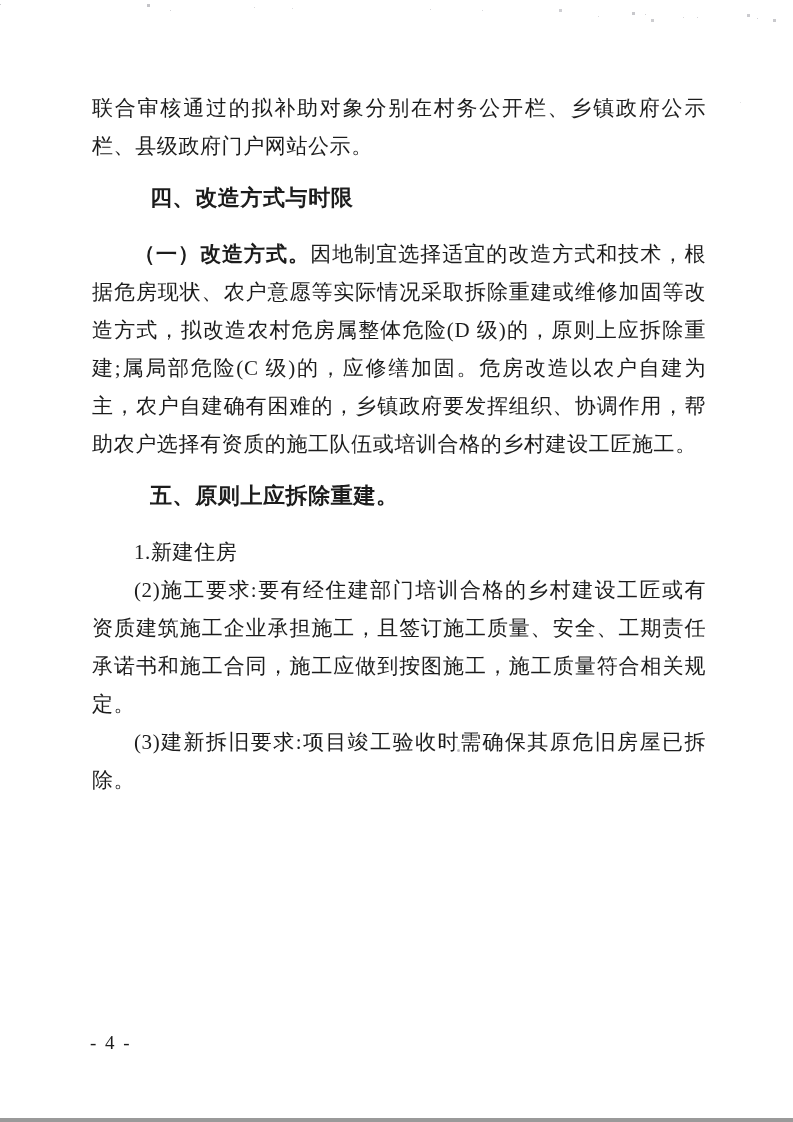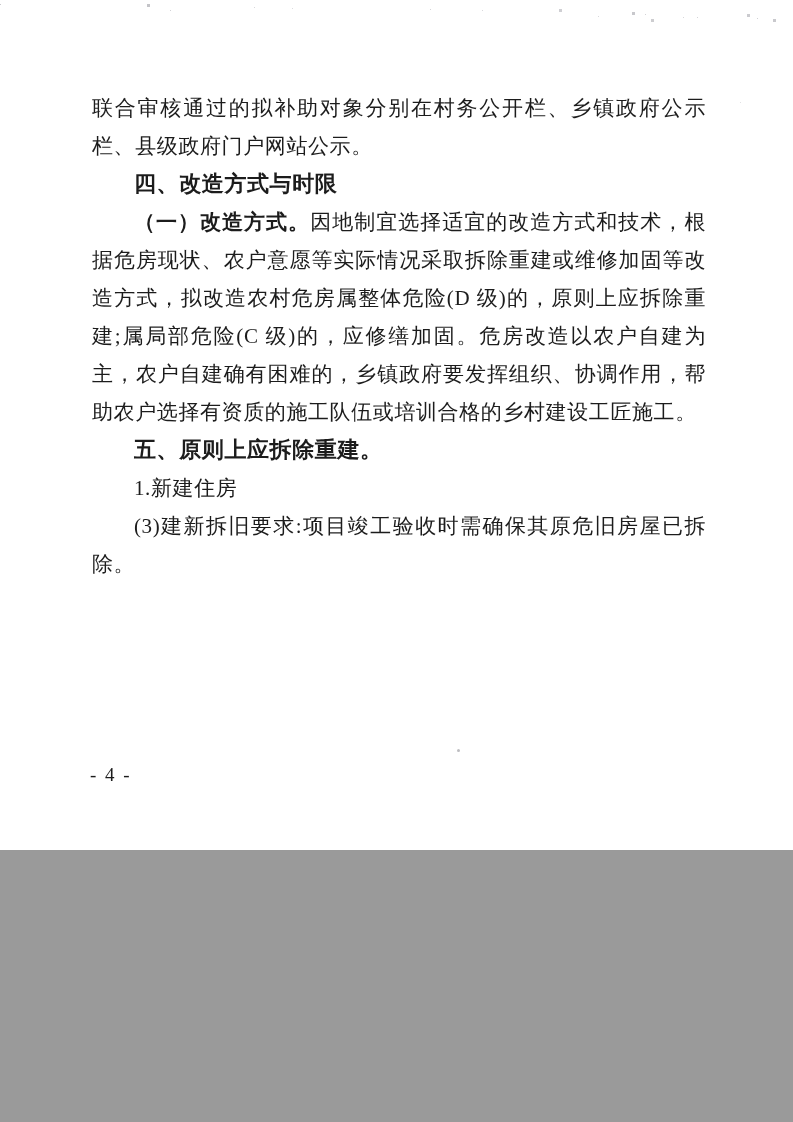--- a/index.html
+++ b/index.html
@@ -1,19 +1,19 @@
 <!DOCTYPE html>
 <html><head>
 <meta charset="utf-8">
 <style>
   html, body { margin: 0; padding: 0; background: #9a9a9a; }
   .sheet {
     position: relative;
     width: 793px;
-    height: 850px;
+    height: 1118px;
     margin: 0 auto;
     background: #ffffff;
     box-sizing: border-box;
     padding: 89px 87px 0 92px;
     font-family: "Liberation Serif", serif;
     color: #1c1c1c;
     overflow: hidden;
   }
   
   .scan-noise {
@@ -33,26 +33,26 @@
   p.body {
     margin: 0;
     font-size: 21px;
     line-height: 38px;
     letter-spacing: 0.6px;
     text-align: justify;
   }
   .indent { text-indent: 42px; }
   .lead { font-weight: bold; }
   h2.h-sans {
-    margin: 0;
+    margin: 16px;
     font-size: 22px;
     line-height: 38px;
     letter-spacing: 0.6px;
     font-weight: bold;
-    font-family: Liberation Serif, serif;
+    font-family: Liberation Mono, monospace;
     text-indent: 42px;
   }
   p.subhead { font-weight: normal; }
   .gap-top { margin-top: 30px; }
   .page-number {
     position: absolute;
     left: 90px;
     bottom: 64px;
     font-size: 19px;
     letter-spacing: 2px;
@@ -79,17 +79,18 @@
   <h2 class="h-sans">四、改造方式与时限</h2>
 
   <p class="body indent"><span class="lead">（一）改造方式。</span><span>因地制宜选择适宜的改造方式和技术，根据危房现状、农户意愿等实际情况采取拆除重建或维修加固等改造方式，拟改造农村危房属整体危险(D 级)的，原则上应拆除重建;属局部危险(C 级)的，应修缮加固。危房改造以农户自建为主，农户自建确有困难的，乡镇政府要发挥组织、协调作用，帮助农户选择有资质的施工队伍或培训合格的乡村建设工匠施工。</span></p>
 
 
   <h2 class="h-sans">五、原则上应拆除重建。</h2>
 
   <p class="body indent subhead">1.新建住房</p>
 
 
+  <p class="body indent gap-top">(2)施工要求:要有经住建部门培训合格的乡村建设工匠或有资质建筑施工企业承担施工，且签订施工质量、安全、工期责任承诺书和施工合同，施工应做到按图施工，施工质量符合相关规定。</p>
 
   <p class="body indent">(3)建新拆旧要求:项目竣工验收时需确保其原危旧房屋已拆除。</p>
 
   <div class="page-number">- 4 -</div>
 </div>
 
 </body></html>

